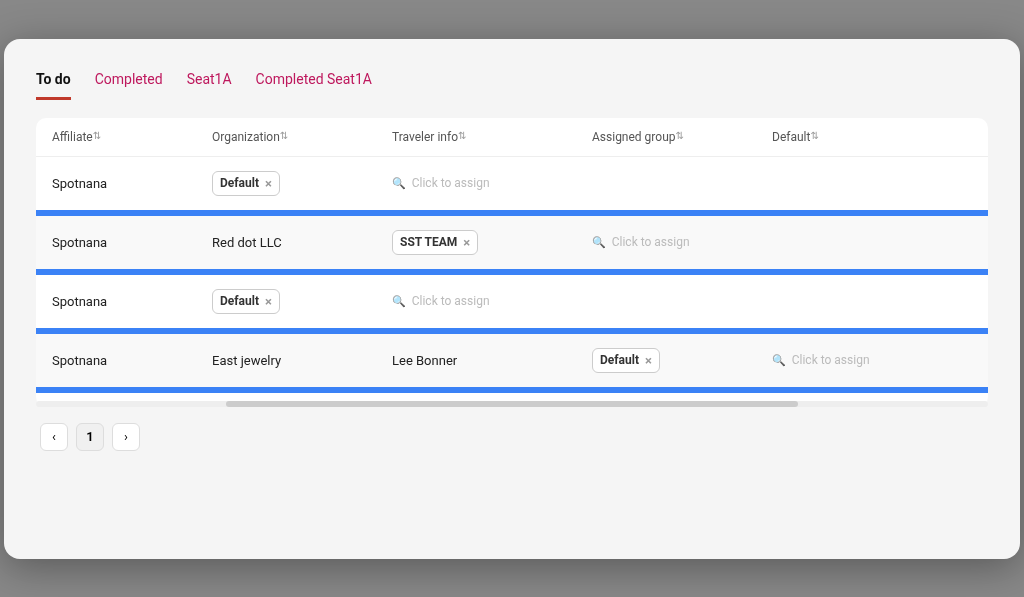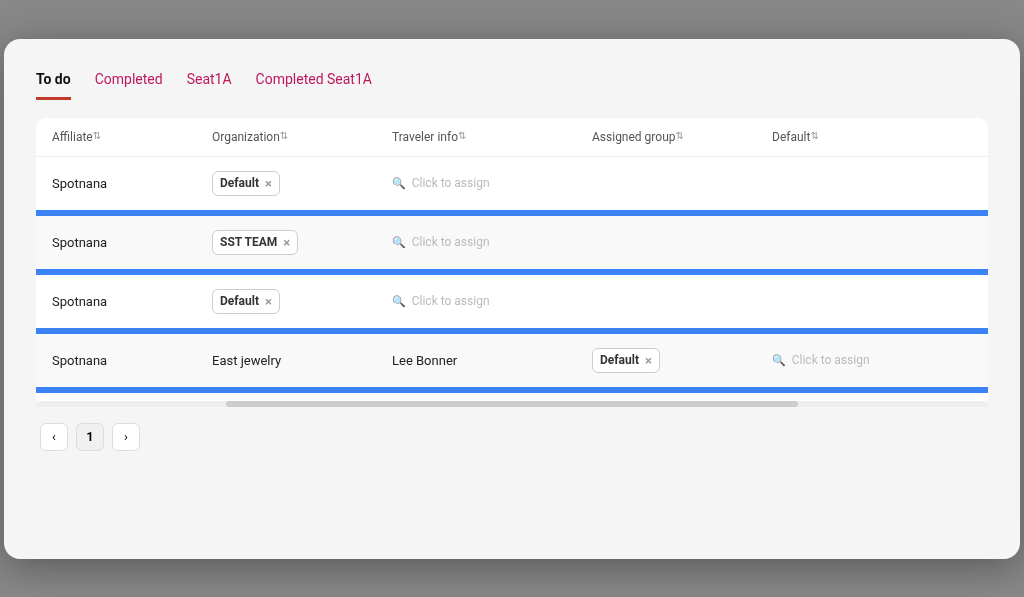--- a/index.html
+++ b/index.html
@@ -191,20 +191,21 @@
       </div>
       <div class="cell assignee-cell">
         <span class="search-icon">🔍</span>
         <span style="color:#bbb; font-size:12px;">Click to assign</span>
       </div>
 
     </div>
 
     <div class="table-row row-highlight">
       <div class="cell">Spotnana</div>
+      <div class="cell">Red dot LLC</div>
       <div class="cell">
         <span class="group-tag">
           <span>SST TEAM</span>
           <span class="x">×</span>
         </span>
       </div>
       <div class="cell assignee-cell">
         <span class="search-icon">🔍</span>
         <span style="color:#bbb; font-size:12px;">Click to assign</span>
       </div>

